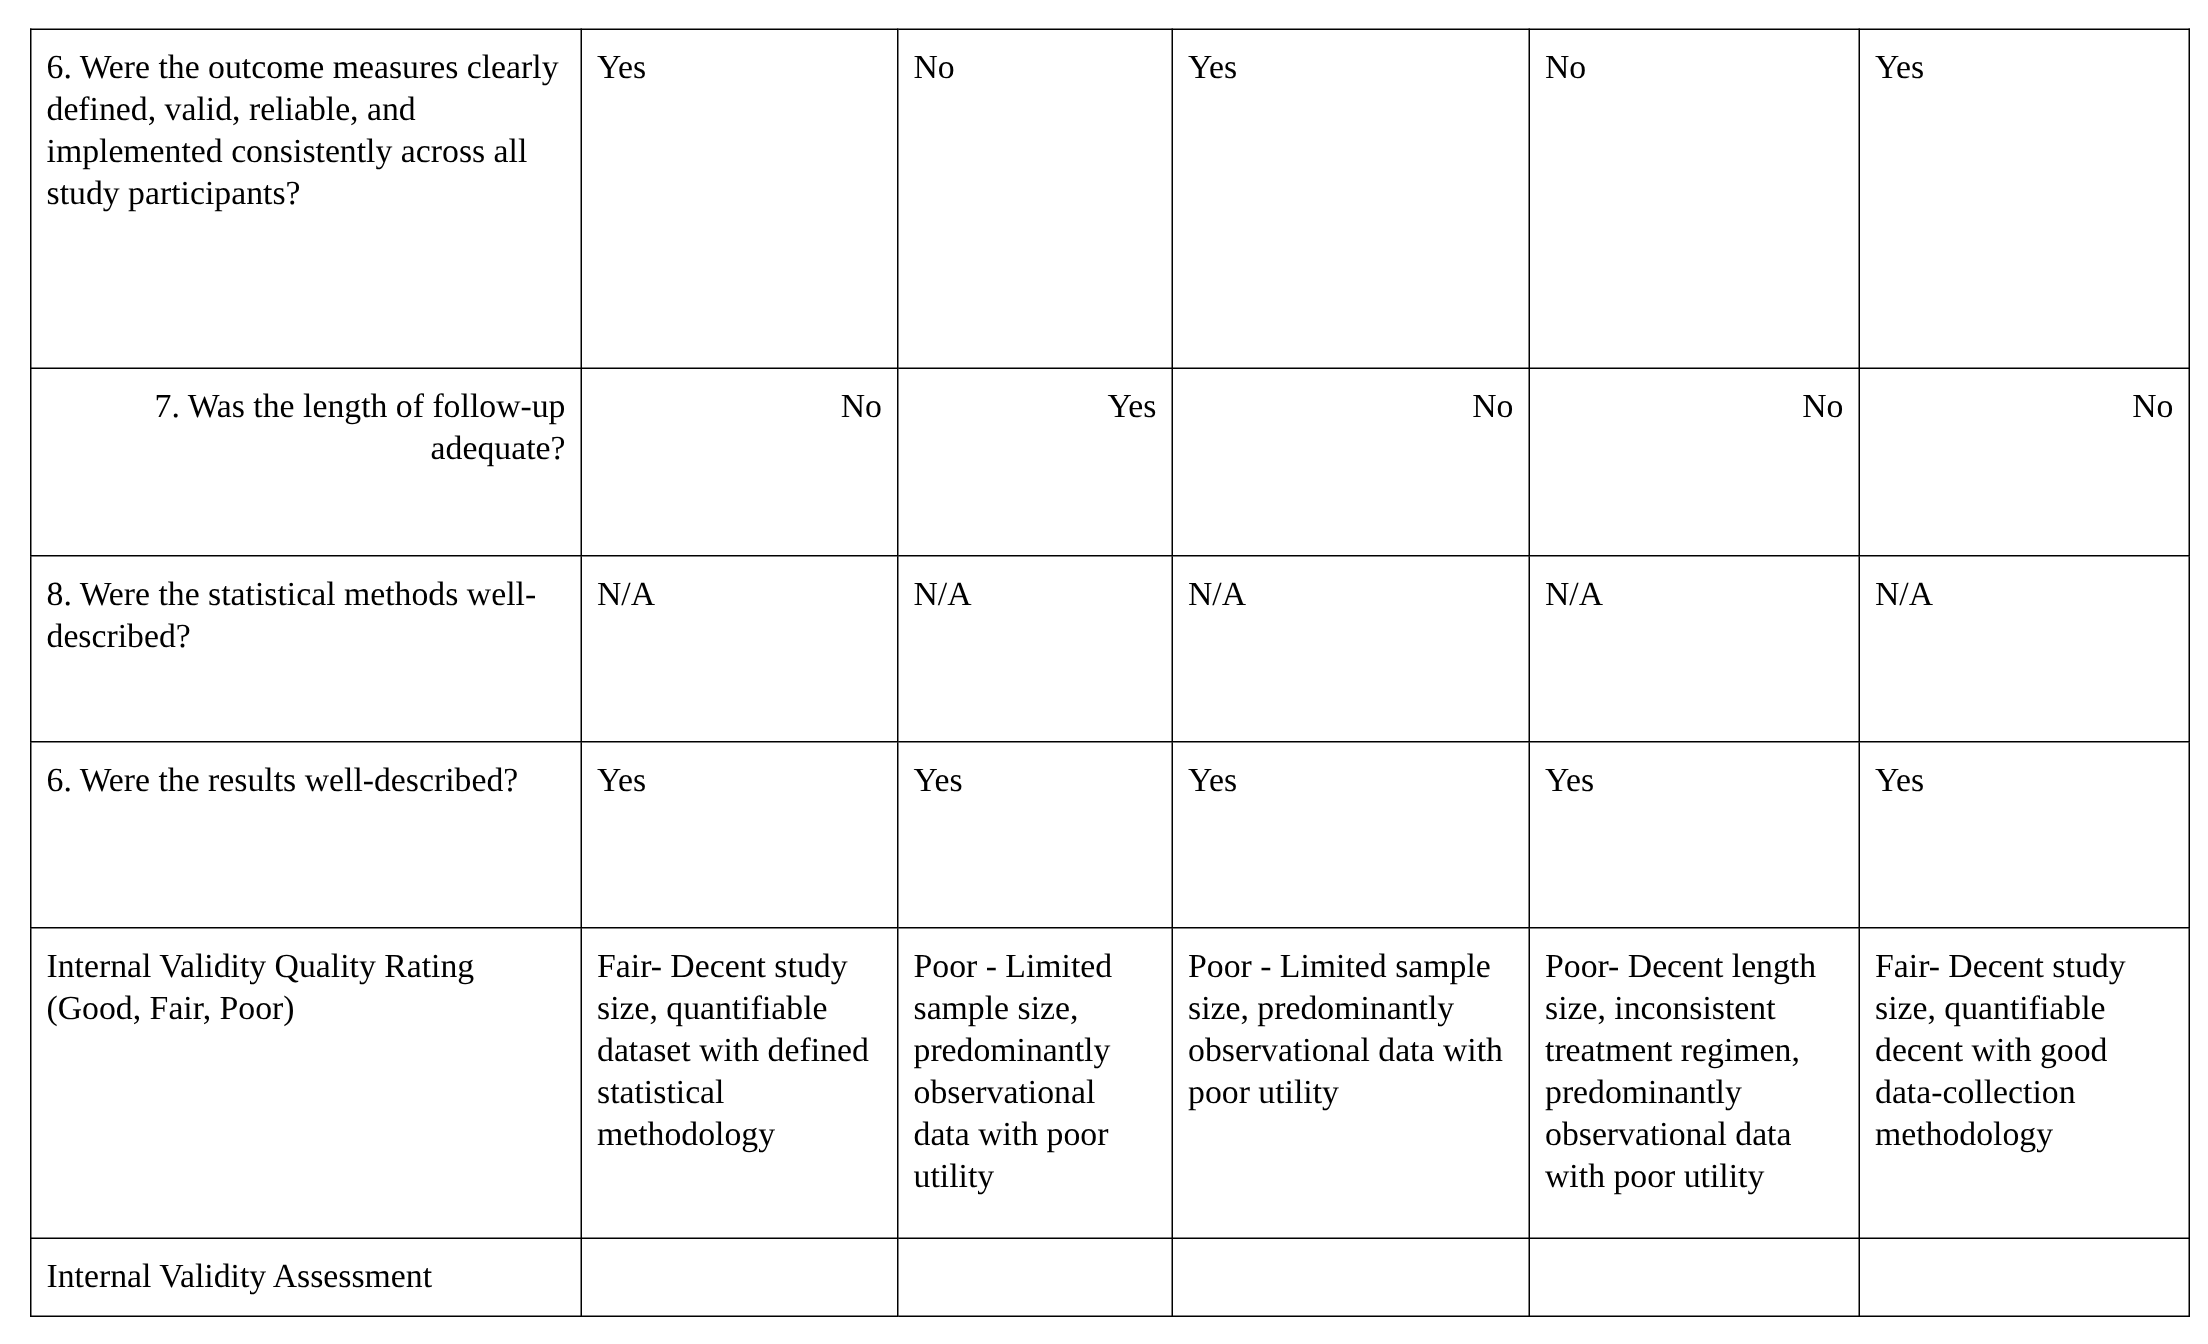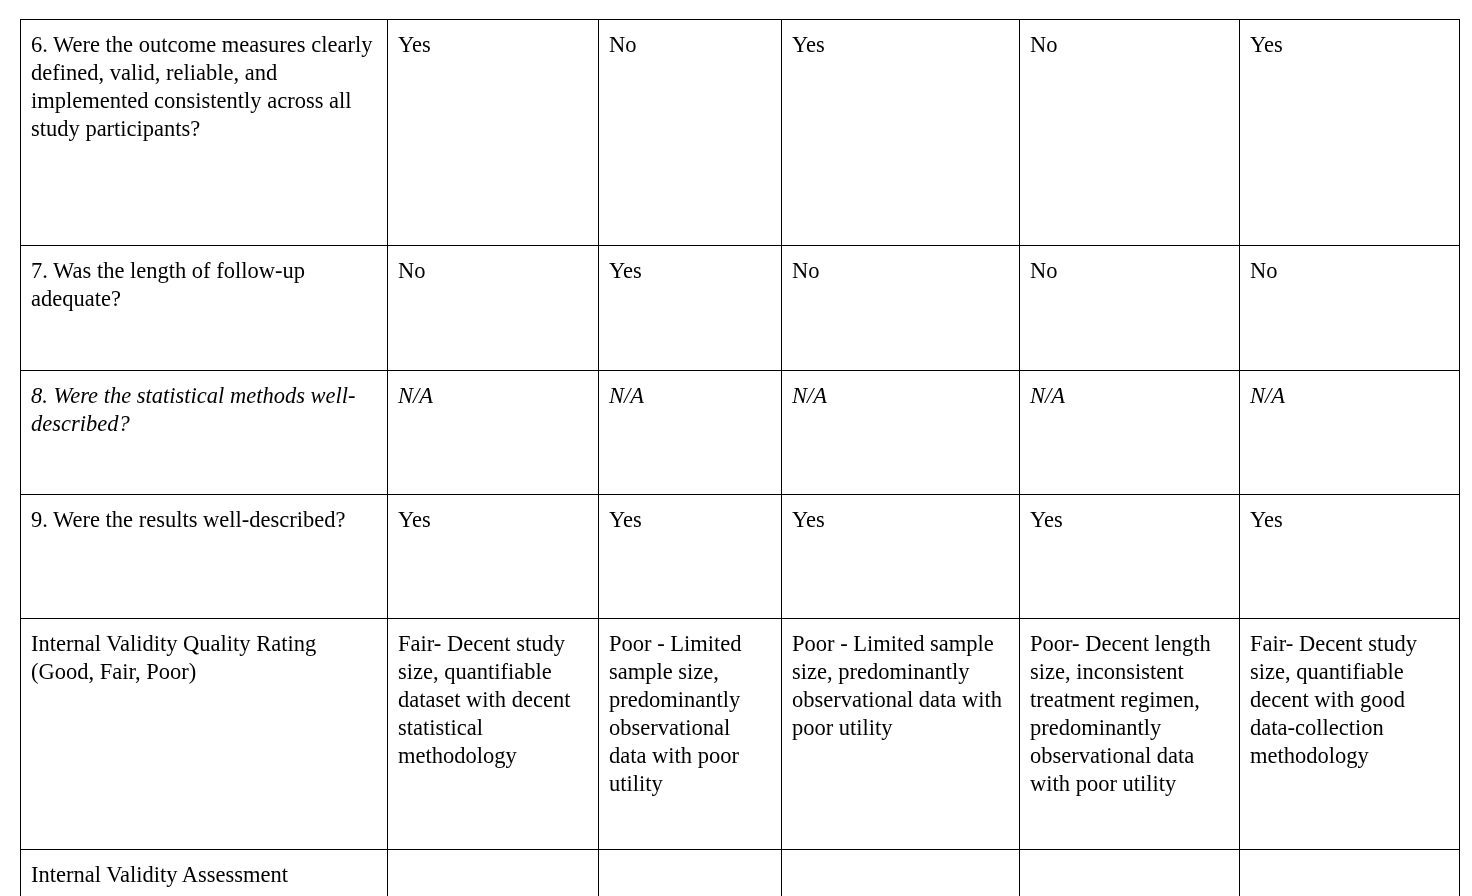--- a/index.html
+++ b/index.html
@@ -8,24 +8,24 @@
     position: absolute; left: 20px; top: 19px;
     border-collapse: collapse; table-layout: fixed;
     font-family: "Liberation Serif", "DejaVu Serif", serif;
     font-size: 22.5px; line-height: 28px; color: #000;
   }
   .doc-table td {
     border: 1.5px solid #000; vertical-align: top;
     padding: 11px 10px 0 10px; box-sizing: border-box;
   }
   .r6 td { height: 226px; }
-  .r7 td { height: 125px; }
-  .r8 td { height: 124px; font-style: italic; }
+  .r7 td { height: 125px; text-align: right; }
+  .r8 td { height: 124px; }
   .r9 td { height: 124px; }
-  .r10 td { height: 231px; }
+  .r10 td { height: 207px; }
   .r11 td { height: 52px; border-bottom: 1.5px solid #000; }
 </style>
 </head>
 <body>
 
 <table class="doc-table">
   <colgroup>
     <col style="width:367px">
       <col style="width:211px">
       <col style="width:183px">
@@ -52,30 +52,30 @@
     </tr>
     <tr class="r8">
       <td>8. Were the statistical methods well-described?</td>
       <td>N/A</td>
       <td>N/A</td>
       <td>N/A</td>
       <td>N/A</td>
       <td>N/A</td>
     </tr>
     <tr class="r9">
-      <td>9. Were the results well-described?</td>
+      <td>6. Were the results well-described?</td>
       <td>Yes</td>
       <td>Yes</td>
       <td>Yes</td>
       <td>Yes</td>
       <td>Yes</td>
     </tr>
     <tr class="r10">
       <td>Internal Validity Quality Rating (Good, Fair, Poor)</td>
-      <td>Fair- Decent study size, quantifiable dataset with decent statistical methodology</td>
+      <td>Fair- Decent study size, quantifiable dataset with defined statistical methodology</td>
       <td>Poor - Limited sample size, predominantly observational data with poor utility</td>
       <td>Poor - Limited sample size, predominantly observational data with poor utility</td>
       <td>Poor- Decent length size, inconsistent treatment regimen, predominantly observational data with poor utility</td>
       <td>Fair- Decent study size, quantifiable decent with good data-collection methodology</td>
     </tr>
     <tr class="r11">
       <td>Internal Validity Assessment</td>
       <td></td>
       <td></td>
       <td></td>

